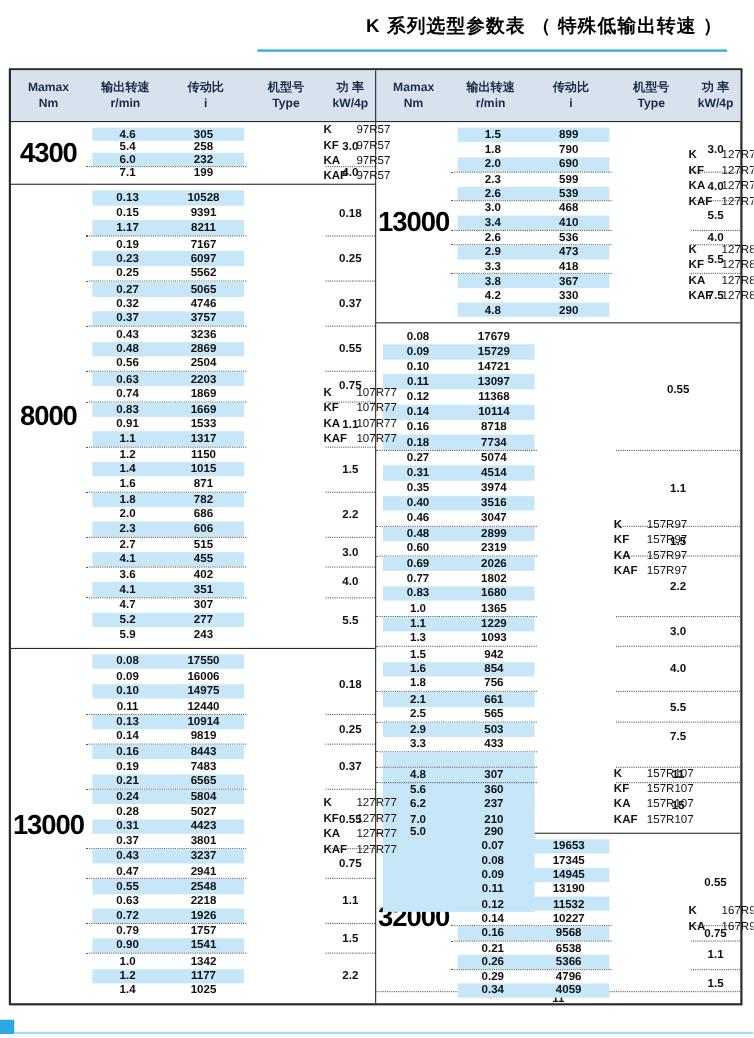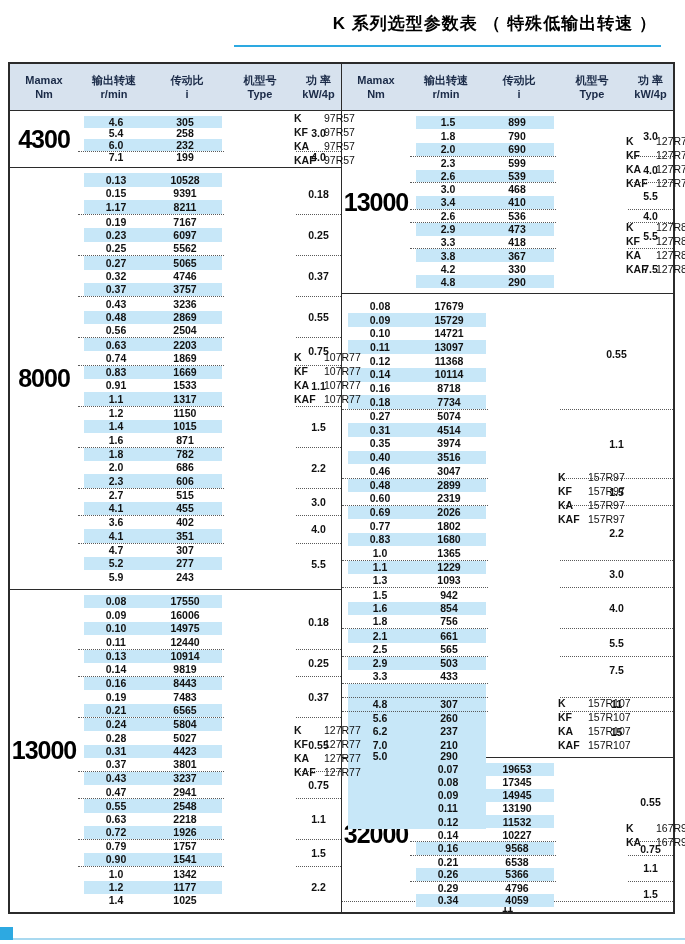--- a/index.html
+++ b/index.html
@@ -973,21 +973,21 @@
                 </div>
                 <div class="tspace"></div>
                 <div class="power">
                   <span>11</span>
                 </div>
               </div>
               <div class="group gb" style="flex-grow: 3;">
                 <div class="rows">
                   <div class="row">
                     <span class="n">5.6</span>
-                    <span class="i">260</span>
+                    <span class="i">360</span>
                   </div>
                   <div class="row s">
                     <span class="n">6.2</span>
                     <span class="i">237</span>
                   </div>
                   <div class="row">
                     <span class="n">7.0</span>
                     <span class="i">210</span>
                   </div>
                 </div>

